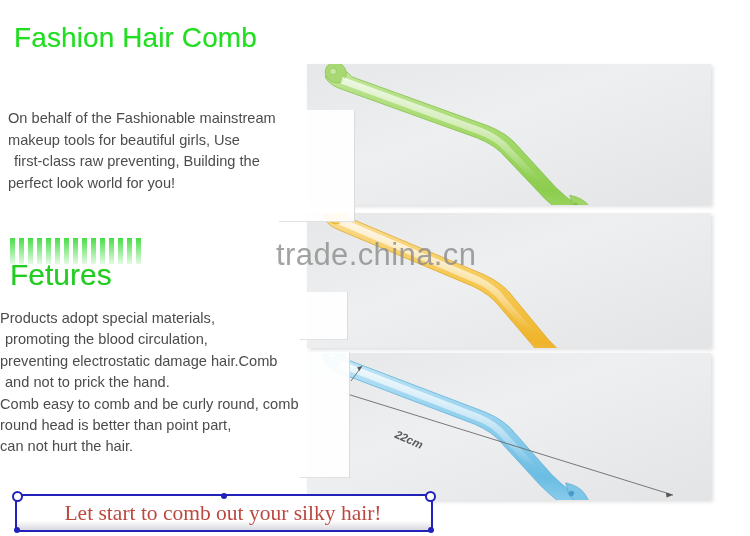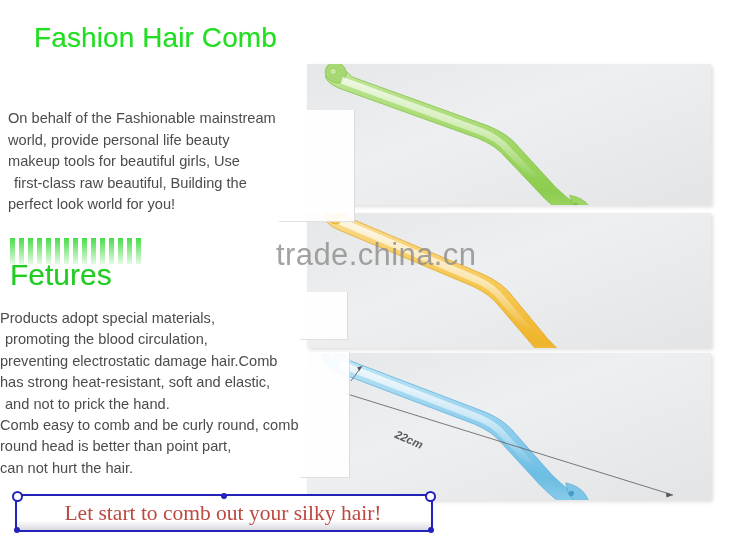--- a/index.html
+++ b/index.html
@@ -18,21 +18,20 @@
   
   .title {
     position: absolute;
     left: 14px; top: 22px;
     font-size: 28px;
     font-weight: 400;
     color: #22dd22;
     letter-spacing: 0.1px;
     white-space: nowrap;
     text-shadow: 0 0 1px rgba(34,221,34,0.45);
-    margin-left: 20px;
   }
   .intro {
     position: absolute;
     left: 8px; top: 108px;
     width: 336px;
     font-size: 14.6px;
     line-height: 21.5px;
     color: #4c4c4c;
     text-indent: 14px;
   }
@@ -377,34 +376,32 @@
       </g>
     </svg>
   </div>
 
   <div class="ov" id="ov-1"></div>
   <div class="ov" id="ov-2"></div>
   <div class="ov" id="ov-3"></div>
 
   <div class="intro">
     <span>On behalf of the Fashionable mainstream</span>
-    <span>world,  provide personal life beauty</span>
     <span>makeup tools  for beautiful girls, Use</span>
-    <span class="ind">first-class raw beautiful, Building the</span>
+    <span class="ind">first-class raw preventing, Building the</span>
     <span>perfect look world  for you!</span>
   </div>
 
   <div class="fet-smear"></div>
   <div class="fet-head">Fetures</div>
 
   <div class="features">
     <span>Products adopt special materials,</span>
     <span class="ind">promoting the blood circulation,</span>
     <span>preventing electrostatic damage hair.Comb</span>
-    <span>has strong heat-resistant, soft and elastic,</span>
     <span class="ind">and not to prick the hand.</span>
     <span>Comb easy to comb and be curly round, comb</span>
     <span>round head is better than point part,</span>
     <span>can not hurt the hair.</span>
   </div>
 
   <div class="watermark">trade.china.cn</div>
 
   <div class="dim-label">22cm</div>
 

